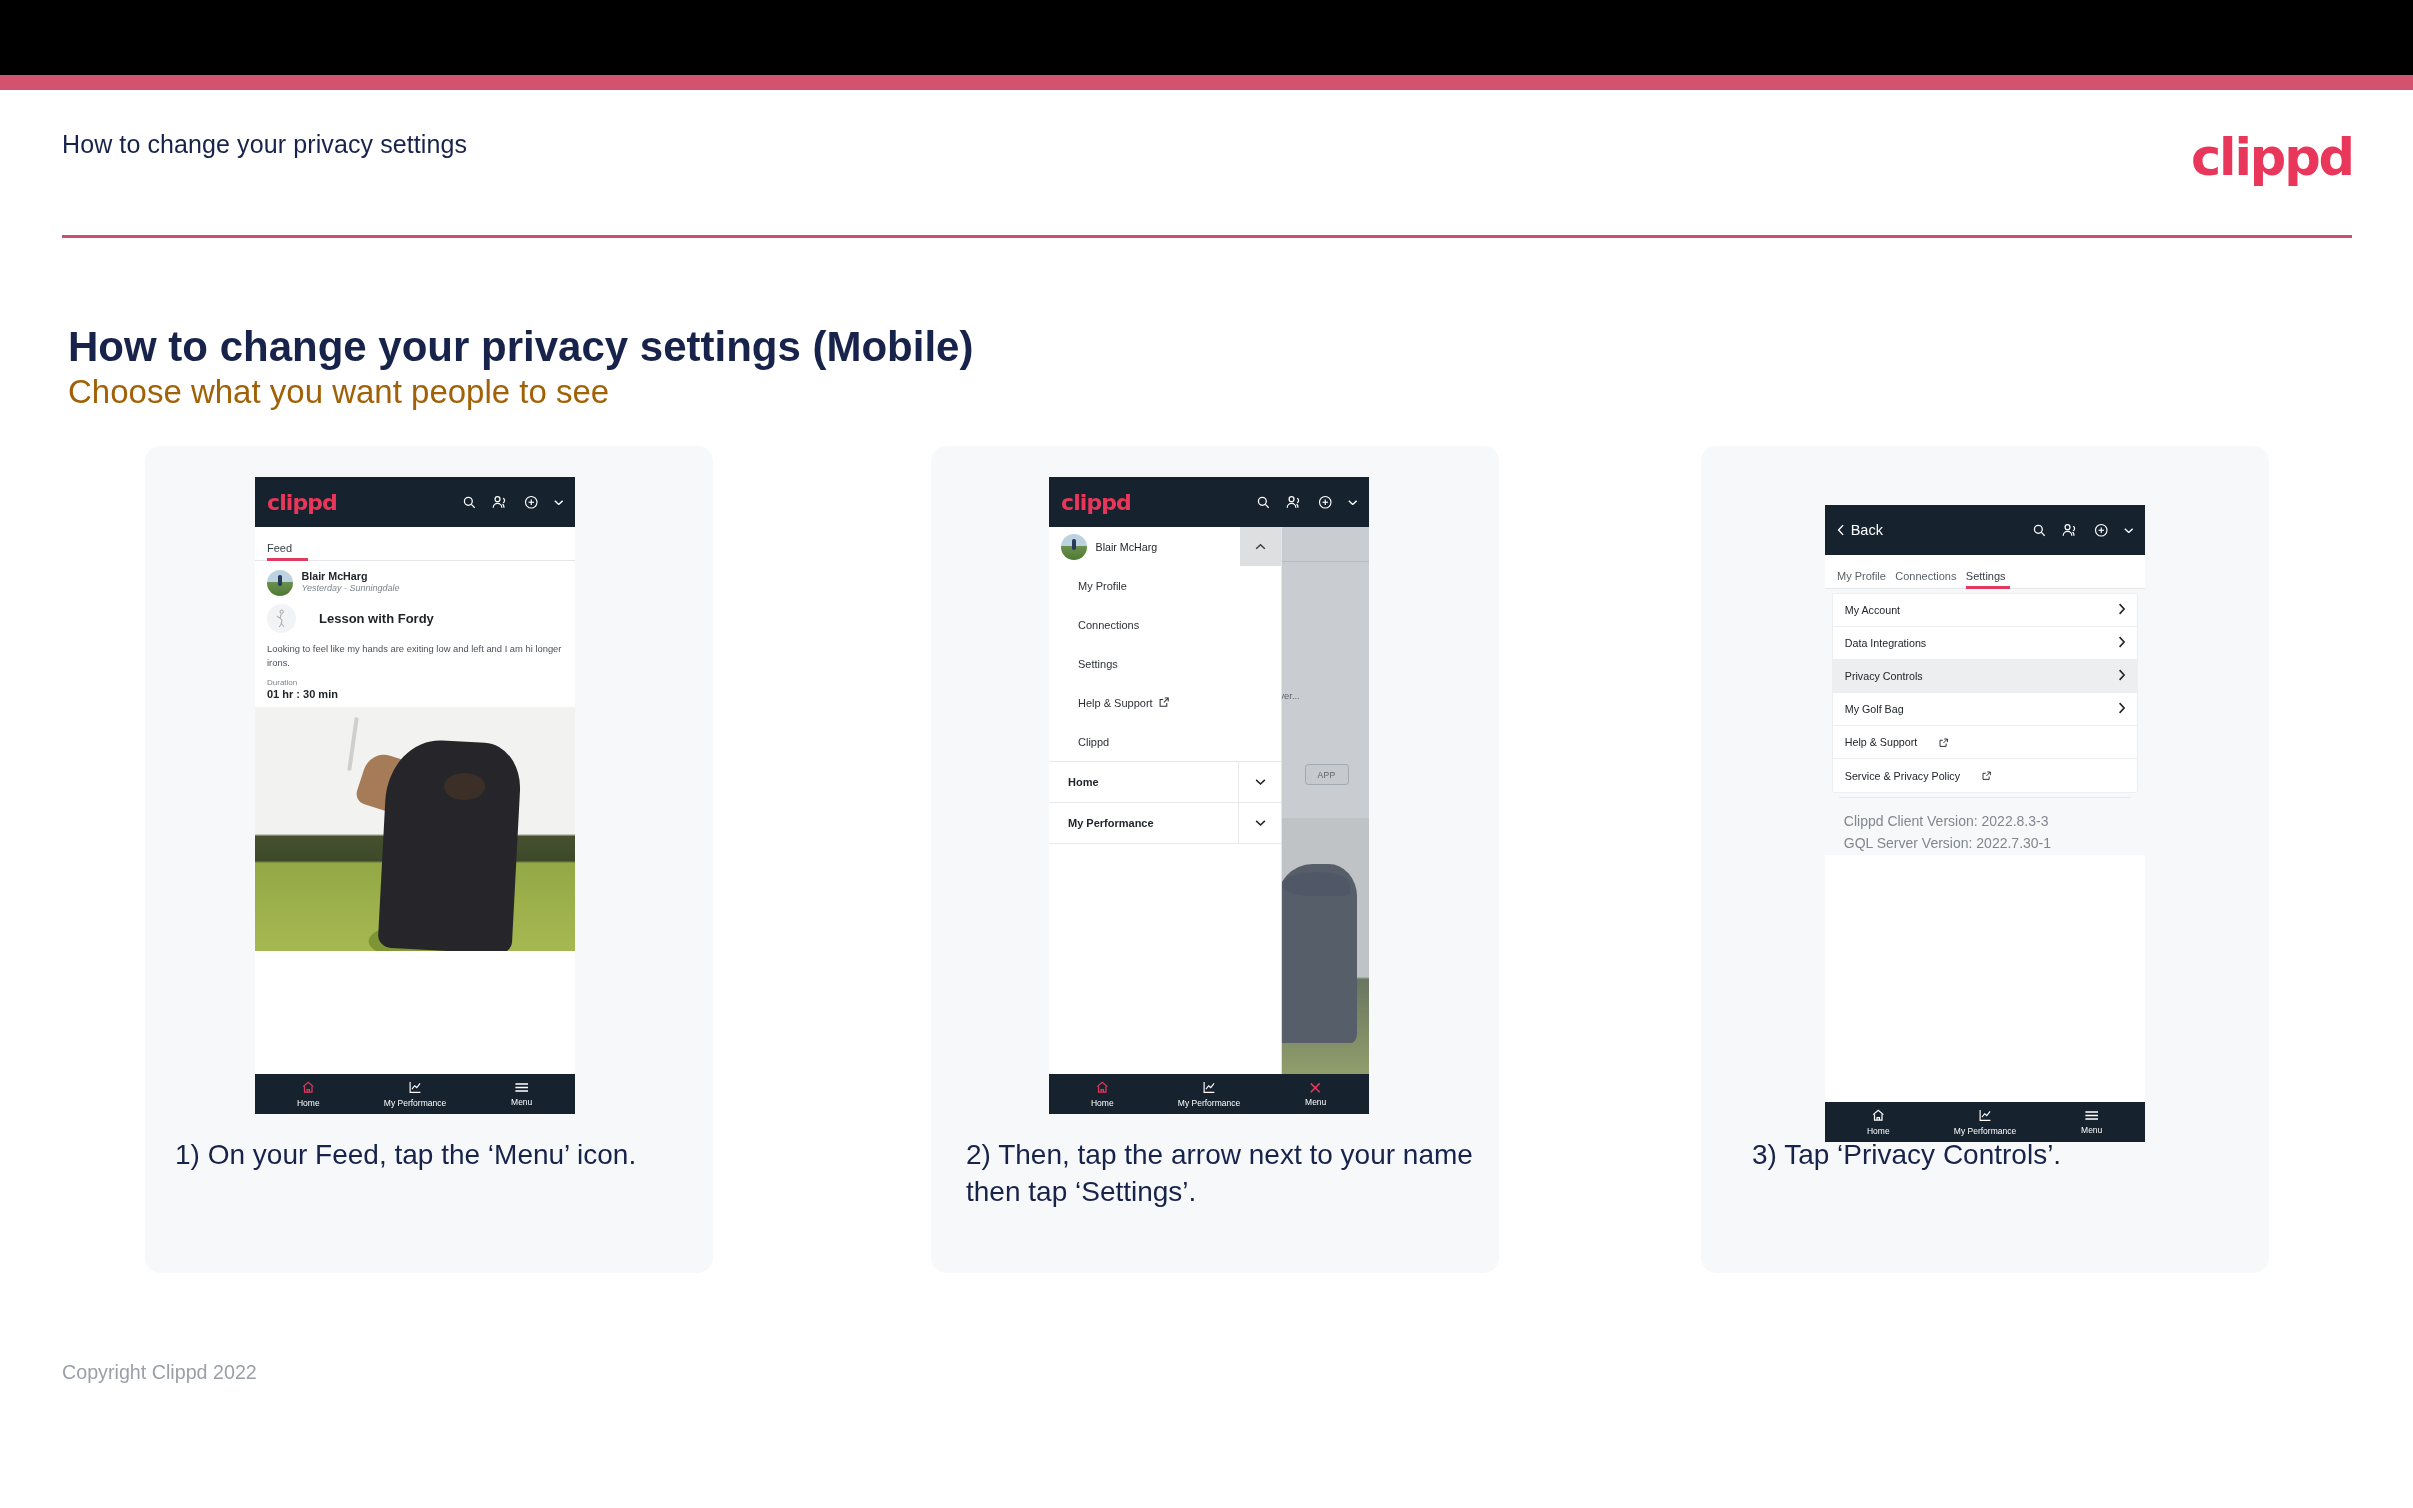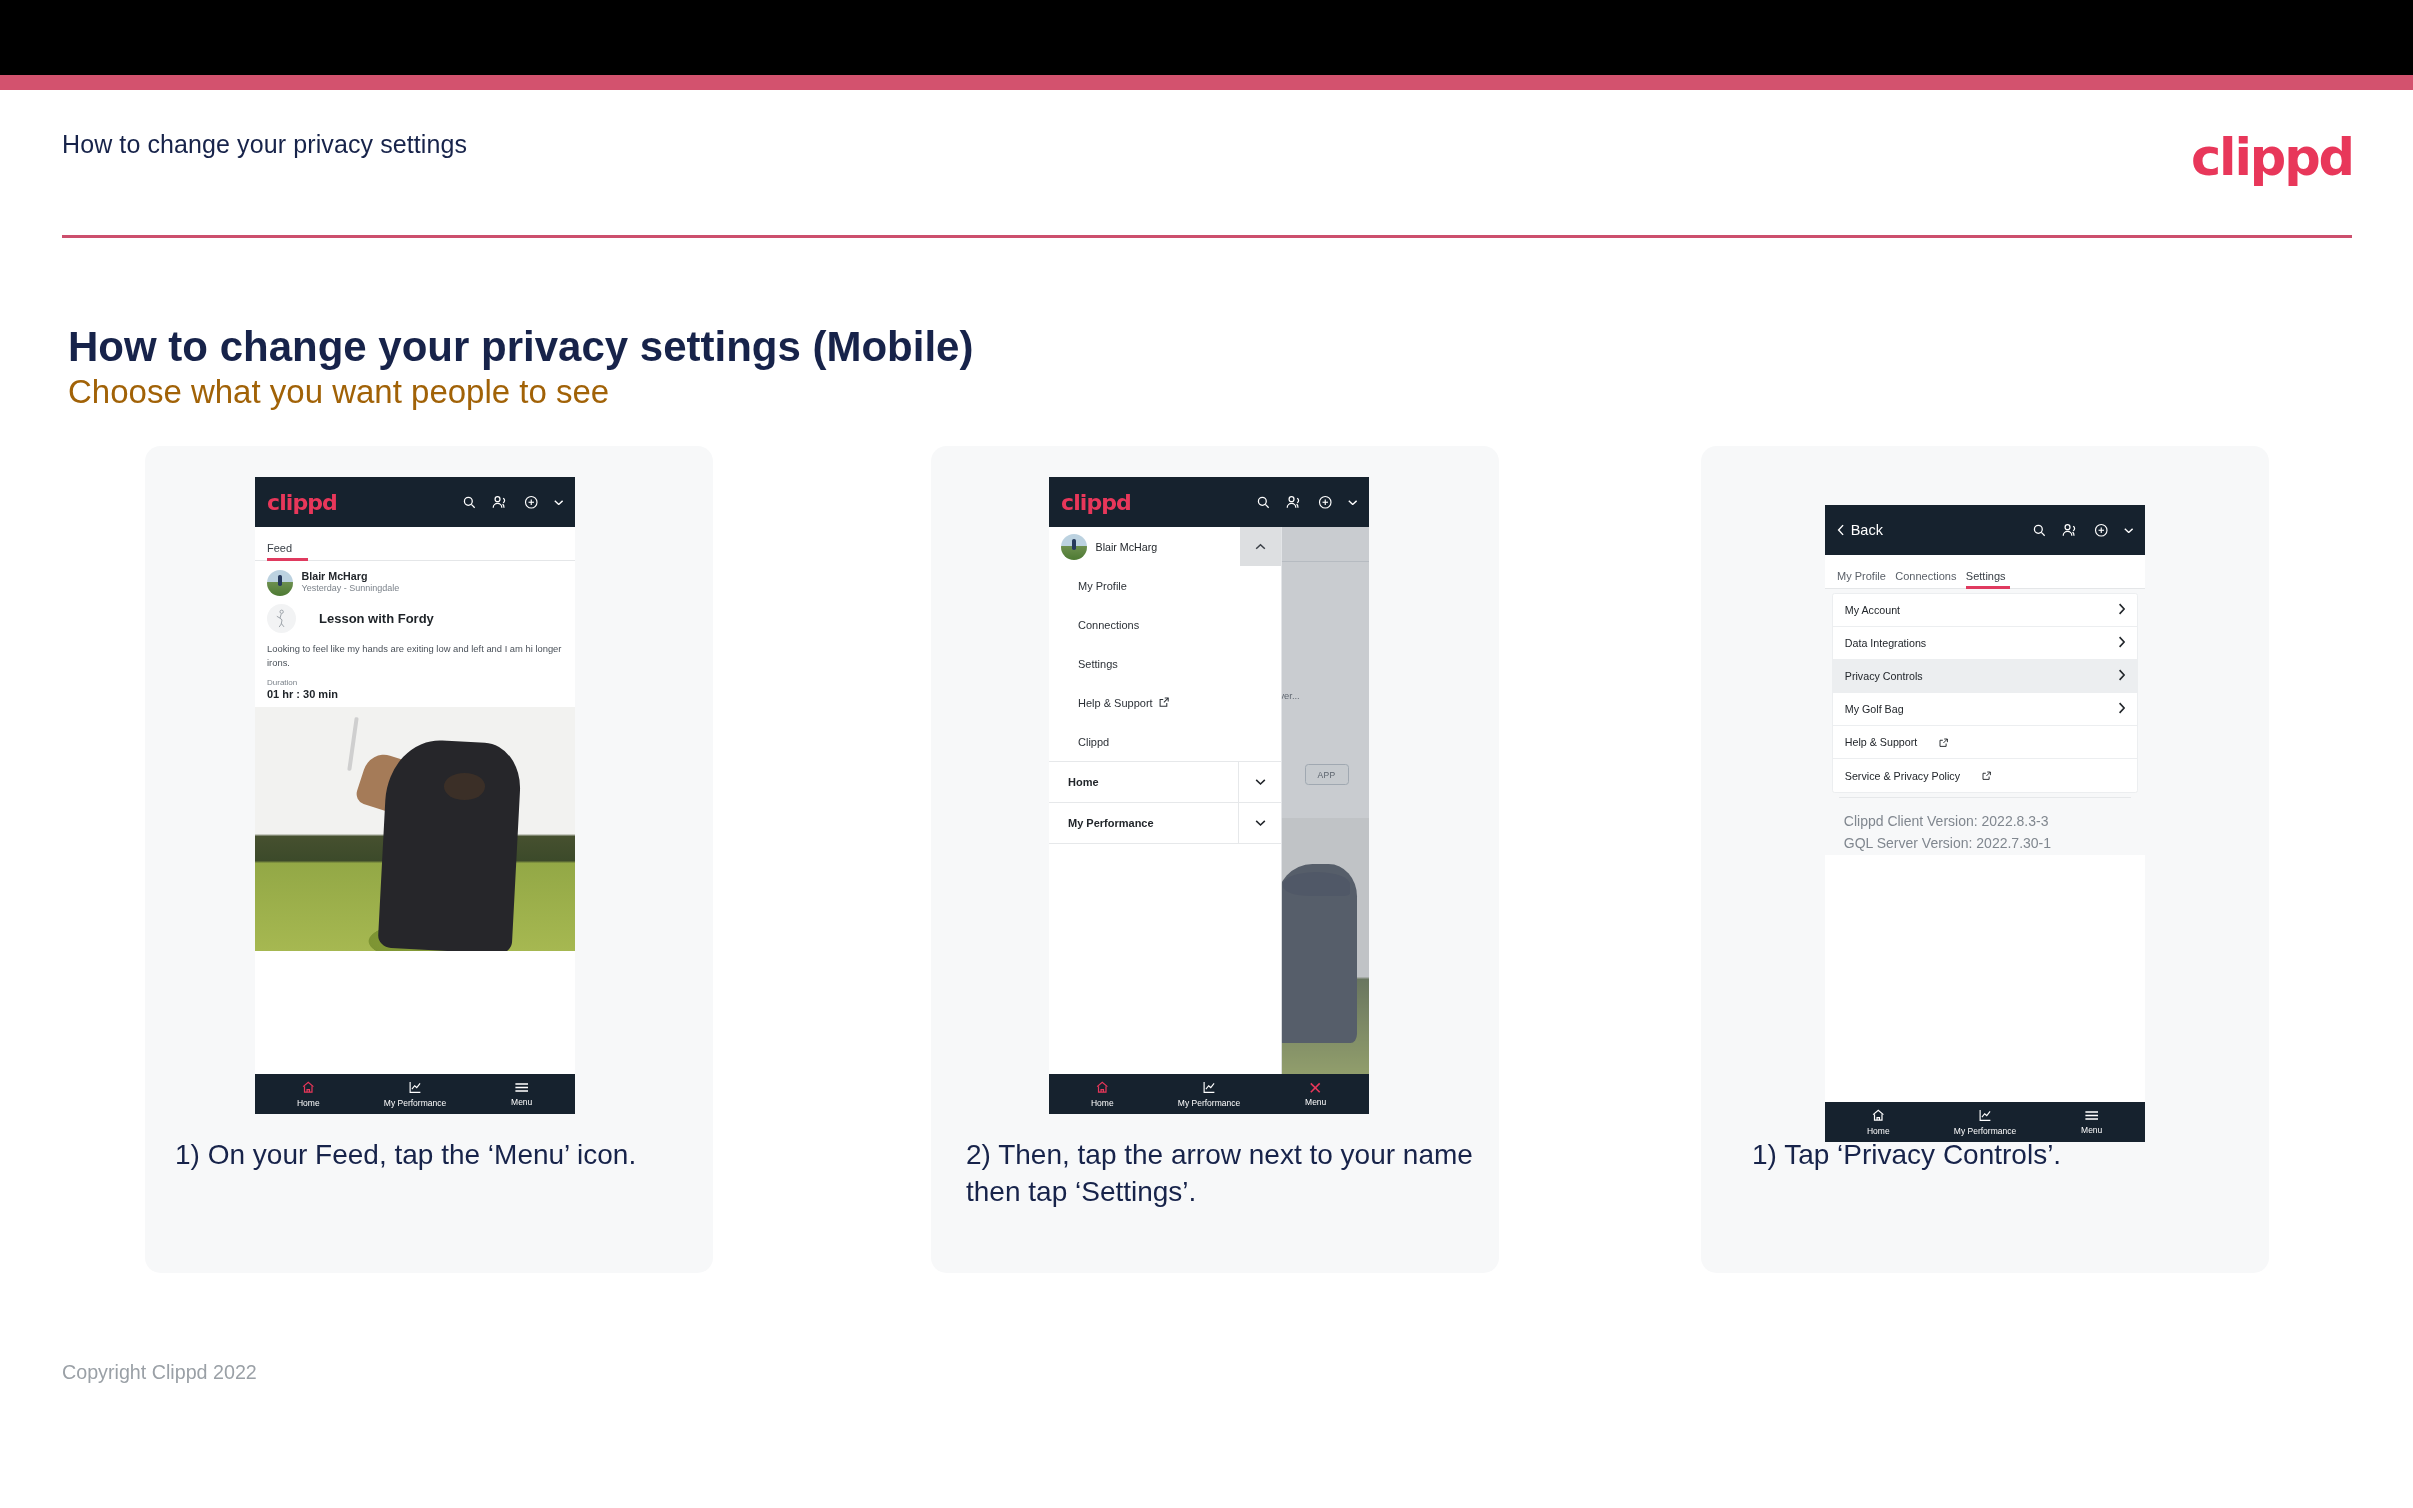--- a/index.html
+++ b/index.html
@@ -90,21 +90,21 @@
   .feedbody { padding:0; background:#fff; }
   .userrow { display:flex; align-items:center; gap:8.5px; padding:8.5px 12px 3.4px; }
   .avatar {
     width:26px; height:26px; border-radius:50%;
     background:linear-gradient(180deg,#bcd2e0 0%,#bcd2e0 45%,#6d8f4f 46%,#4d7a33 100%);
     flex:0 0 26px; position:relative; overflow:hidden;
   }
   .avatar::after{content:"";position:absolute;left:11px;top:5.1px;width:4.3px;height:11px;
     background:#273a5c;border-radius:1.7px;}
   .uname { font-size:10.7px; font-weight:700; color:#22262b; line-height:1.25; }
-  .umeta { font-size:9px; color:#7c838b; line-height:1.3; }
+  .umeta { font-size:9px; color:#7c838b; line-height:1.3;font-style:italic; }
 
   .lessonrow { display:flex; align-items:center; gap:23px; padding:5.1px 12px 3.4px; }
   .lessonicon {
     width:29px;height:29px;border-radius:50%;background:#f2f3f4;flex:0 0 29px;
     display:flex;align-items:center;justify-content:center;
   }
   .lessontitle { font-size:13px; font-weight:700; color:#1d2227; }
   .desc { font-size:9.4px; color:#4a5159; line-height:1.45; padding:6px 12px 0; }
   .dur-l { font-size:8px; color:#7c838b; padding:8.5px 12px 0; }
   .dur-v { font-size:11px; font-weight:700; color:#1d2227; padding:0.9px 12px 6.8px; }
@@ -580,18 +580,18 @@
       <div class="navitem">
         <svg width="15.4" height="13" viewBox="0 0 22 16" stroke="#fff" stroke-width="2.2">
             <line x1="2" y1="3" x2="20" y2="3"></line>
             <line x1="2" y1="8" x2="20" y2="8"></line>
             <line x1="2" y1="13" x2="20" y2="13"></line>
           </svg>
         <span class="navlabel">Menu</span>
       </div>
     </div>
   </div>
-  <div class="caption" id="cap-3">1) Tap ‘Privacy Controls’.</div>
+  <div class="caption" id="cap-3">3) Tap ‘Privacy Controls’.</div>
 
   <div class="footer">Copyright Clippd 2022</div>
 
 </div>
 
 
 </body></html>

